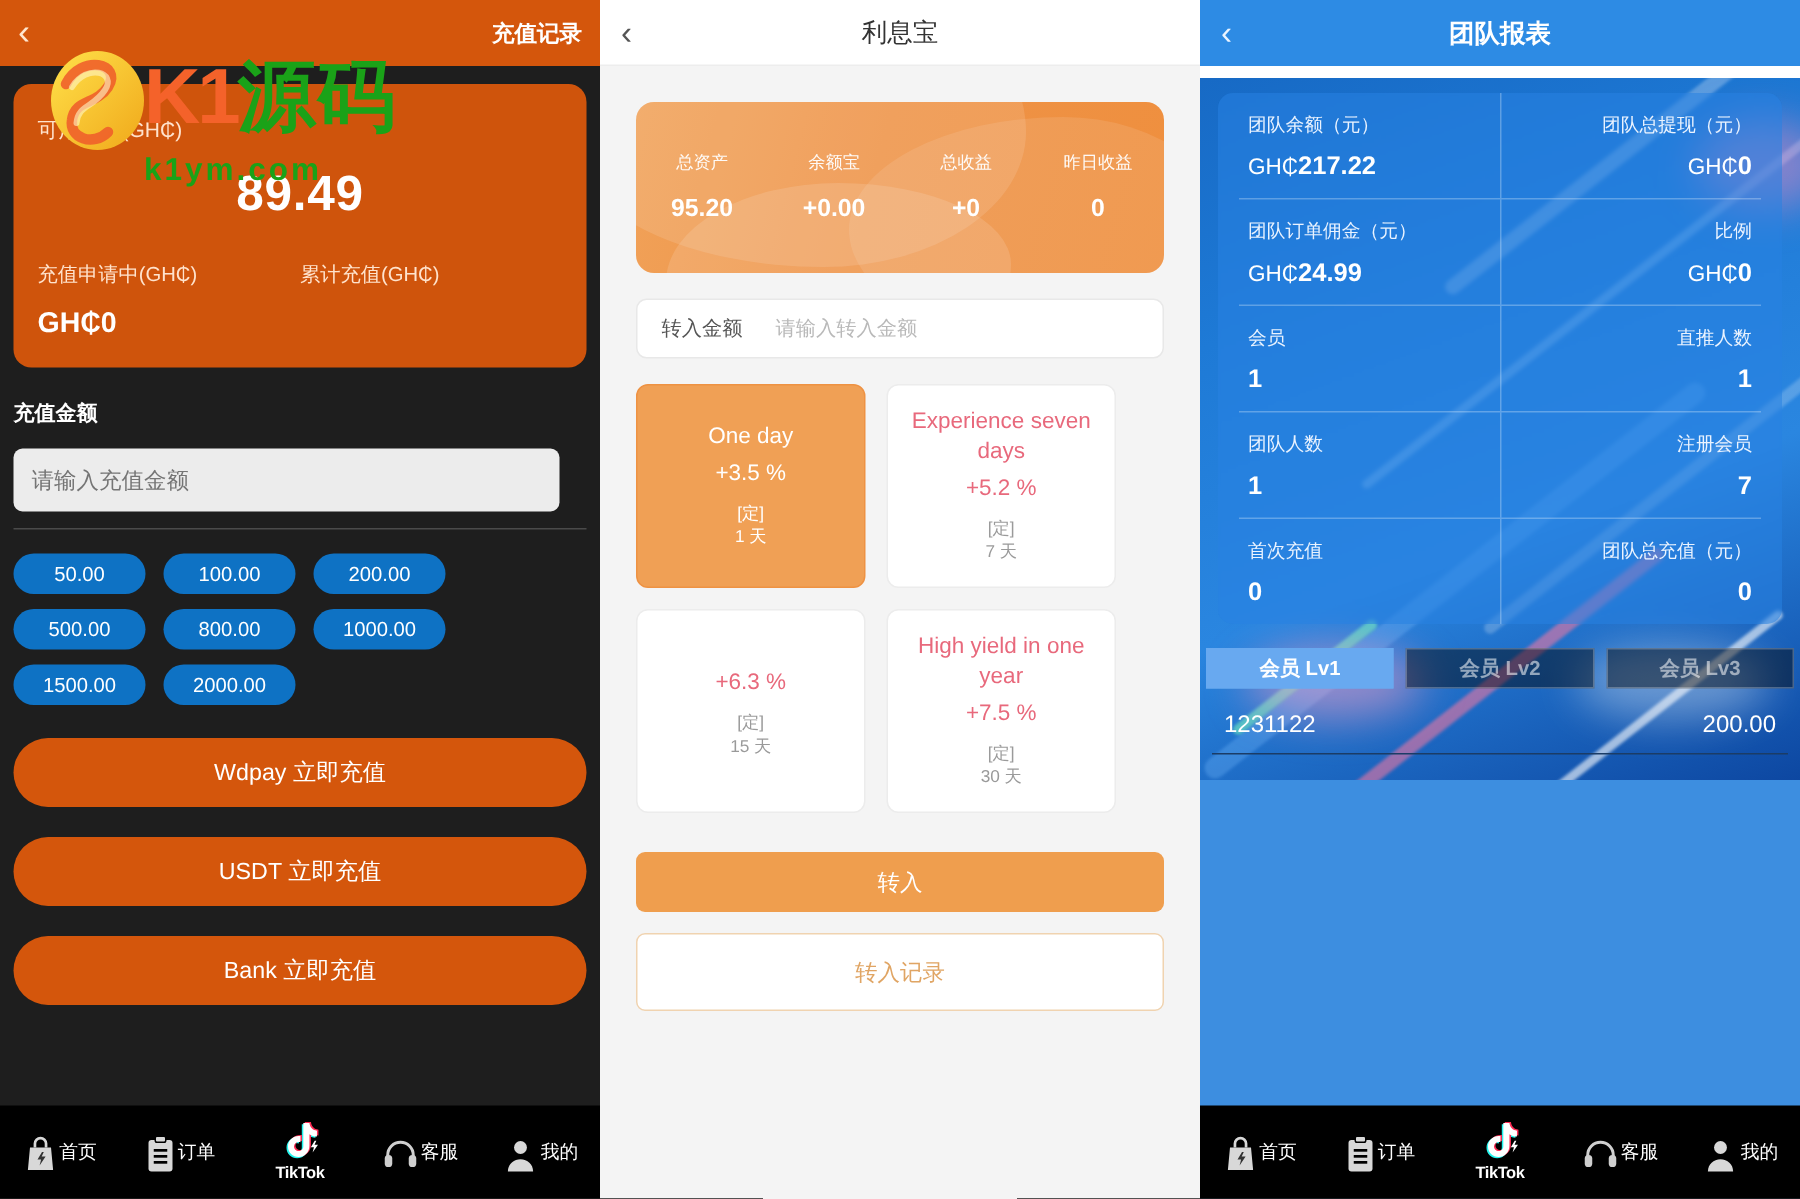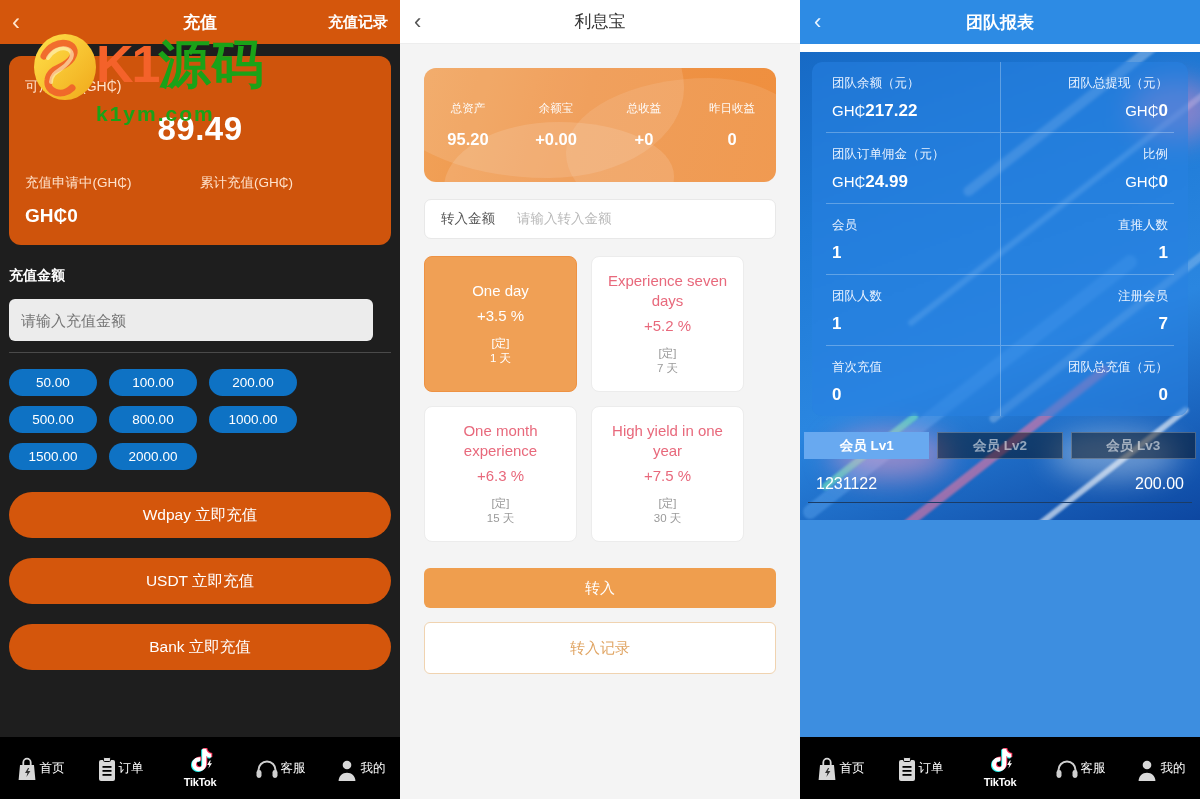--- a/index.html
+++ b/index.html
@@ -177,21 +177,20 @@
 </style>
 </head>
 <body>
 
 <div class="screens">
 
   <div class="panel" id="panel-recharge">
 
     <div class="p1-header">
       <div class="back">‹</div>
-      <div class="ttl">充值</div>
       <div class="rec">充值记录</div>
     </div>
 
     <div class="p1-card">
       <div class="lbl">可用余额(GH₵)</div>
       <div class="big">89.49</div>
       <div class="row2">
         <div>
           <div class="sub-lbl">充值申请中(GH₵)</div>
           <div class="sub-val">GH₵0</div>
@@ -346,21 +345,20 @@
         </div>
       </div>
       <div class="p2-prod">
         <div class="pn">Experience seven days</div>
         <div class="pr">+5.2 %</div>
         <div class="pt">
           <span>[定]</span><br><span>7 天</span>
         </div>
       </div>
       <div class="p2-prod">
-        <div class="pn">One month experience</div>
         <div class="pr">+6.3 %</div>
         <div class="pt">
           <span>[定]</span><br><span>15 天</span>
         </div>
       </div>
       <div class="p2-prod">
         <div class="pn">High yield in one year</div>
         <div class="pr">+7.5 %</div>
         <div class="pt">
           <span>[定]</span><br><span>30 天</span>

